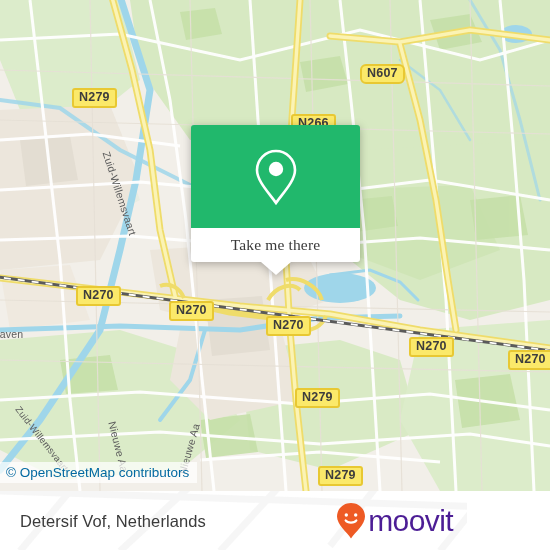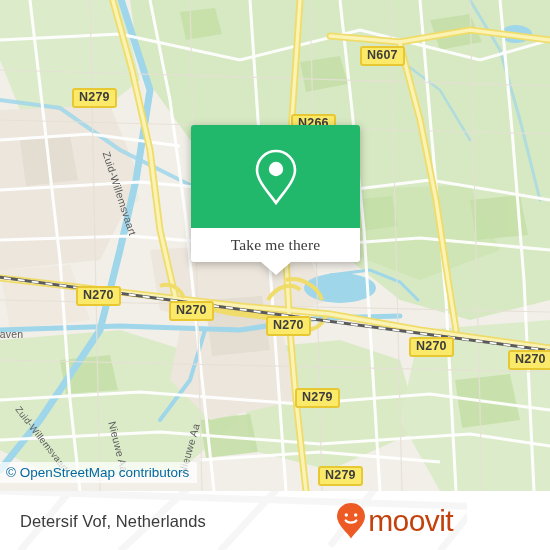--- a/index.html
+++ b/index.html
@@ -26,21 +26,21 @@
   .footer-watermark{position:absolute;left:0;top:-60px;width:550px;height:120px;opacity:.55;}
   .footer-title{
     position:absolute;left:20px;top:50%;transform:translateY(-50%);
     font-size:16.5px;color:#3b3b3b;letter-spacing:.1px;white-space:nowrap;
   }
   .brand{
     position:absolute;right:14px;top:50%;transform:translateY(-50%);
     display:flex;align-items:center;gap:2px;
   }
   .brand-word{
-    font-size:30px;line-height:30px;color:#c2410c;letter-spacing:-0.6px;
+    font-size:30px;line-height:30px;color:#4c1d95;letter-spacing:-0.6px;
     font-weight:400;
   }
 
   
   .attribution{
     position:absolute;left:0;top:462px;
     background:rgba(255,255,255,.72);
     padding:3px 8px 3px 6px;
     font-size:13.5px;color:#0369a1;white-space:nowrap;
     z-index:40;
@@ -203,21 +203,21 @@
         <path d="M-10,276 L560,352" stroke="#ffffff" stroke-width="1.8" fill="none" stroke-dasharray="7 7"></path>
       </g>
     </svg>
 
     <div class="maplabel" style="left:112px;top:150px;transform:rotate(72deg);transform-origin:0 0;">Zuid-Willemsvaart</div>
     <div class="maplabel" style="left:22px;top:404px;transform:rotate(52deg);transform-origin:0 0;font-size:9.5px;">Zuid-Willemsvaart</div>
     <div class="maplabel" style="left:118px;top:420px;transform:rotate(76deg);transform-origin:0 0;">Nieuwe Aa</div>
     <div class="maplabel" style="left:176px;top:472px;transform:rotate(-74deg);transform-origin:0 0;">Nieuwe Aa</div>
     <div class="maplabel" style="left:-8px;top:328px;">Haven</div>
 
-    <div class="shield" style="left:360px;top:46px;">N607</div>
+    <div class="shield" style="left:360px;top:64px;border-radius:6px;">N607</div>
     <div class="shield" style="left:72px;top:88px;">N279</div>
     <div class="shield" style="left:291px;top:114px;">N266</div>
     <div class="shield" style="left:76px;top:286px;">N270</div>
     <div class="shield" style="left:169px;top:301px;">N270</div>
     <div class="shield" style="left:266px;top:316px;">N270</div>
     <div class="shield" style="left:409px;top:337px;">N270</div>
     <div class="shield" style="left:508px;top:350px;">N270</div>
     <div class="shield" style="left:295px;top:388px;">N279</div>
     <div class="shield" style="left:318px;top:466px;">N279</div>
 

